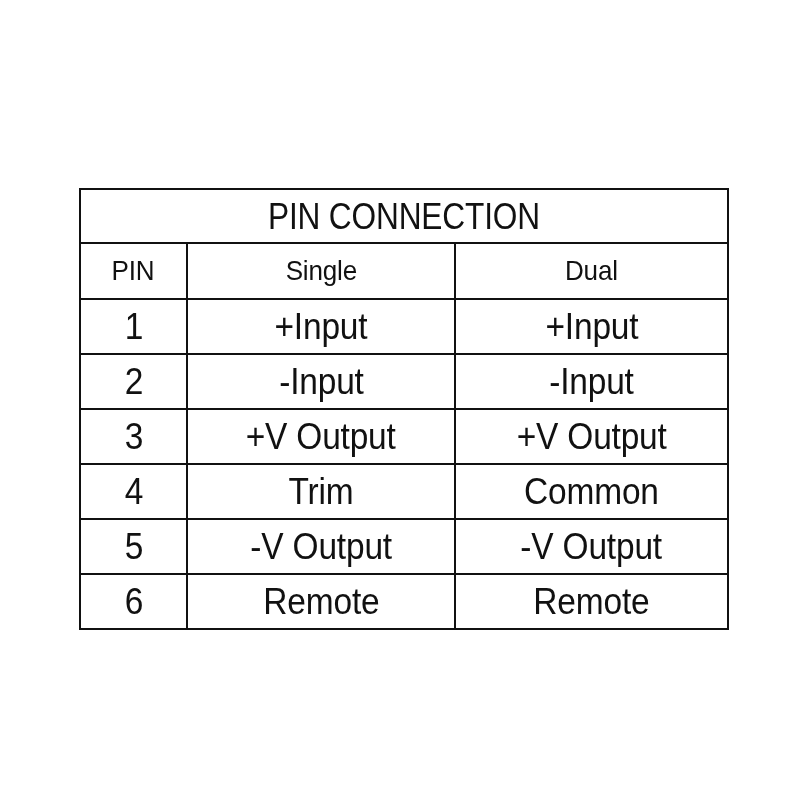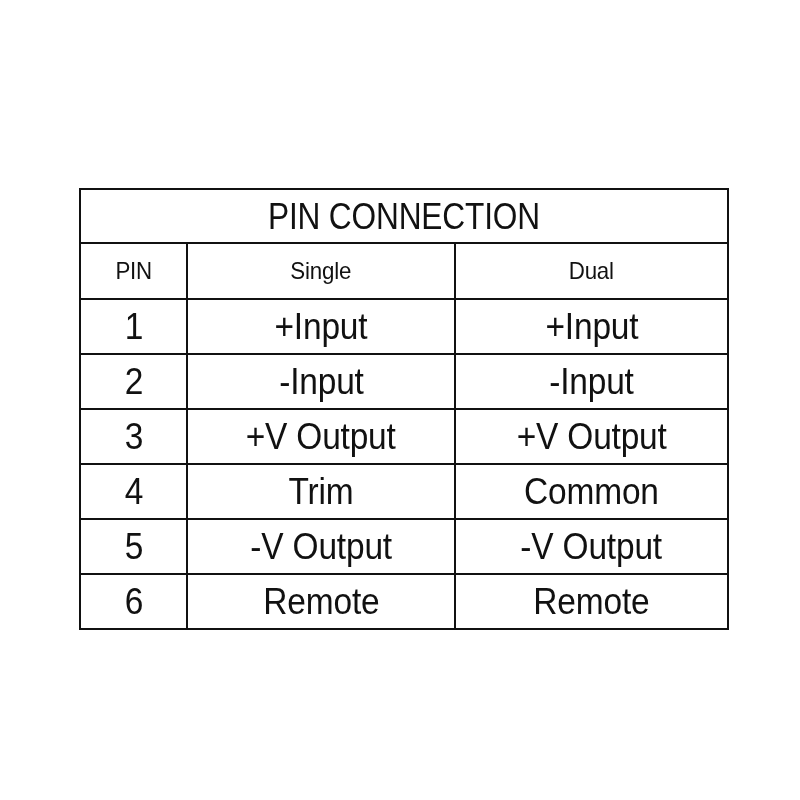--- a/index.html
+++ b/index.html
@@ -61,21 +61,21 @@
   .title-row td {
     height: 52px;
     font-size: 37px;
     letter-spacing: -0.2px;
     transform: scaleX(0.92);
   }
 
   
   .head-row td {
     height: 54px;
-    font-size: 24px;
+    font-size: 28px;
     letter-spacing: -0.2px;
   }
 
   
   .body-row td {
     height: 53px;
     font-size: 36px;
     letter-spacing: -0.2px;
   }
 

